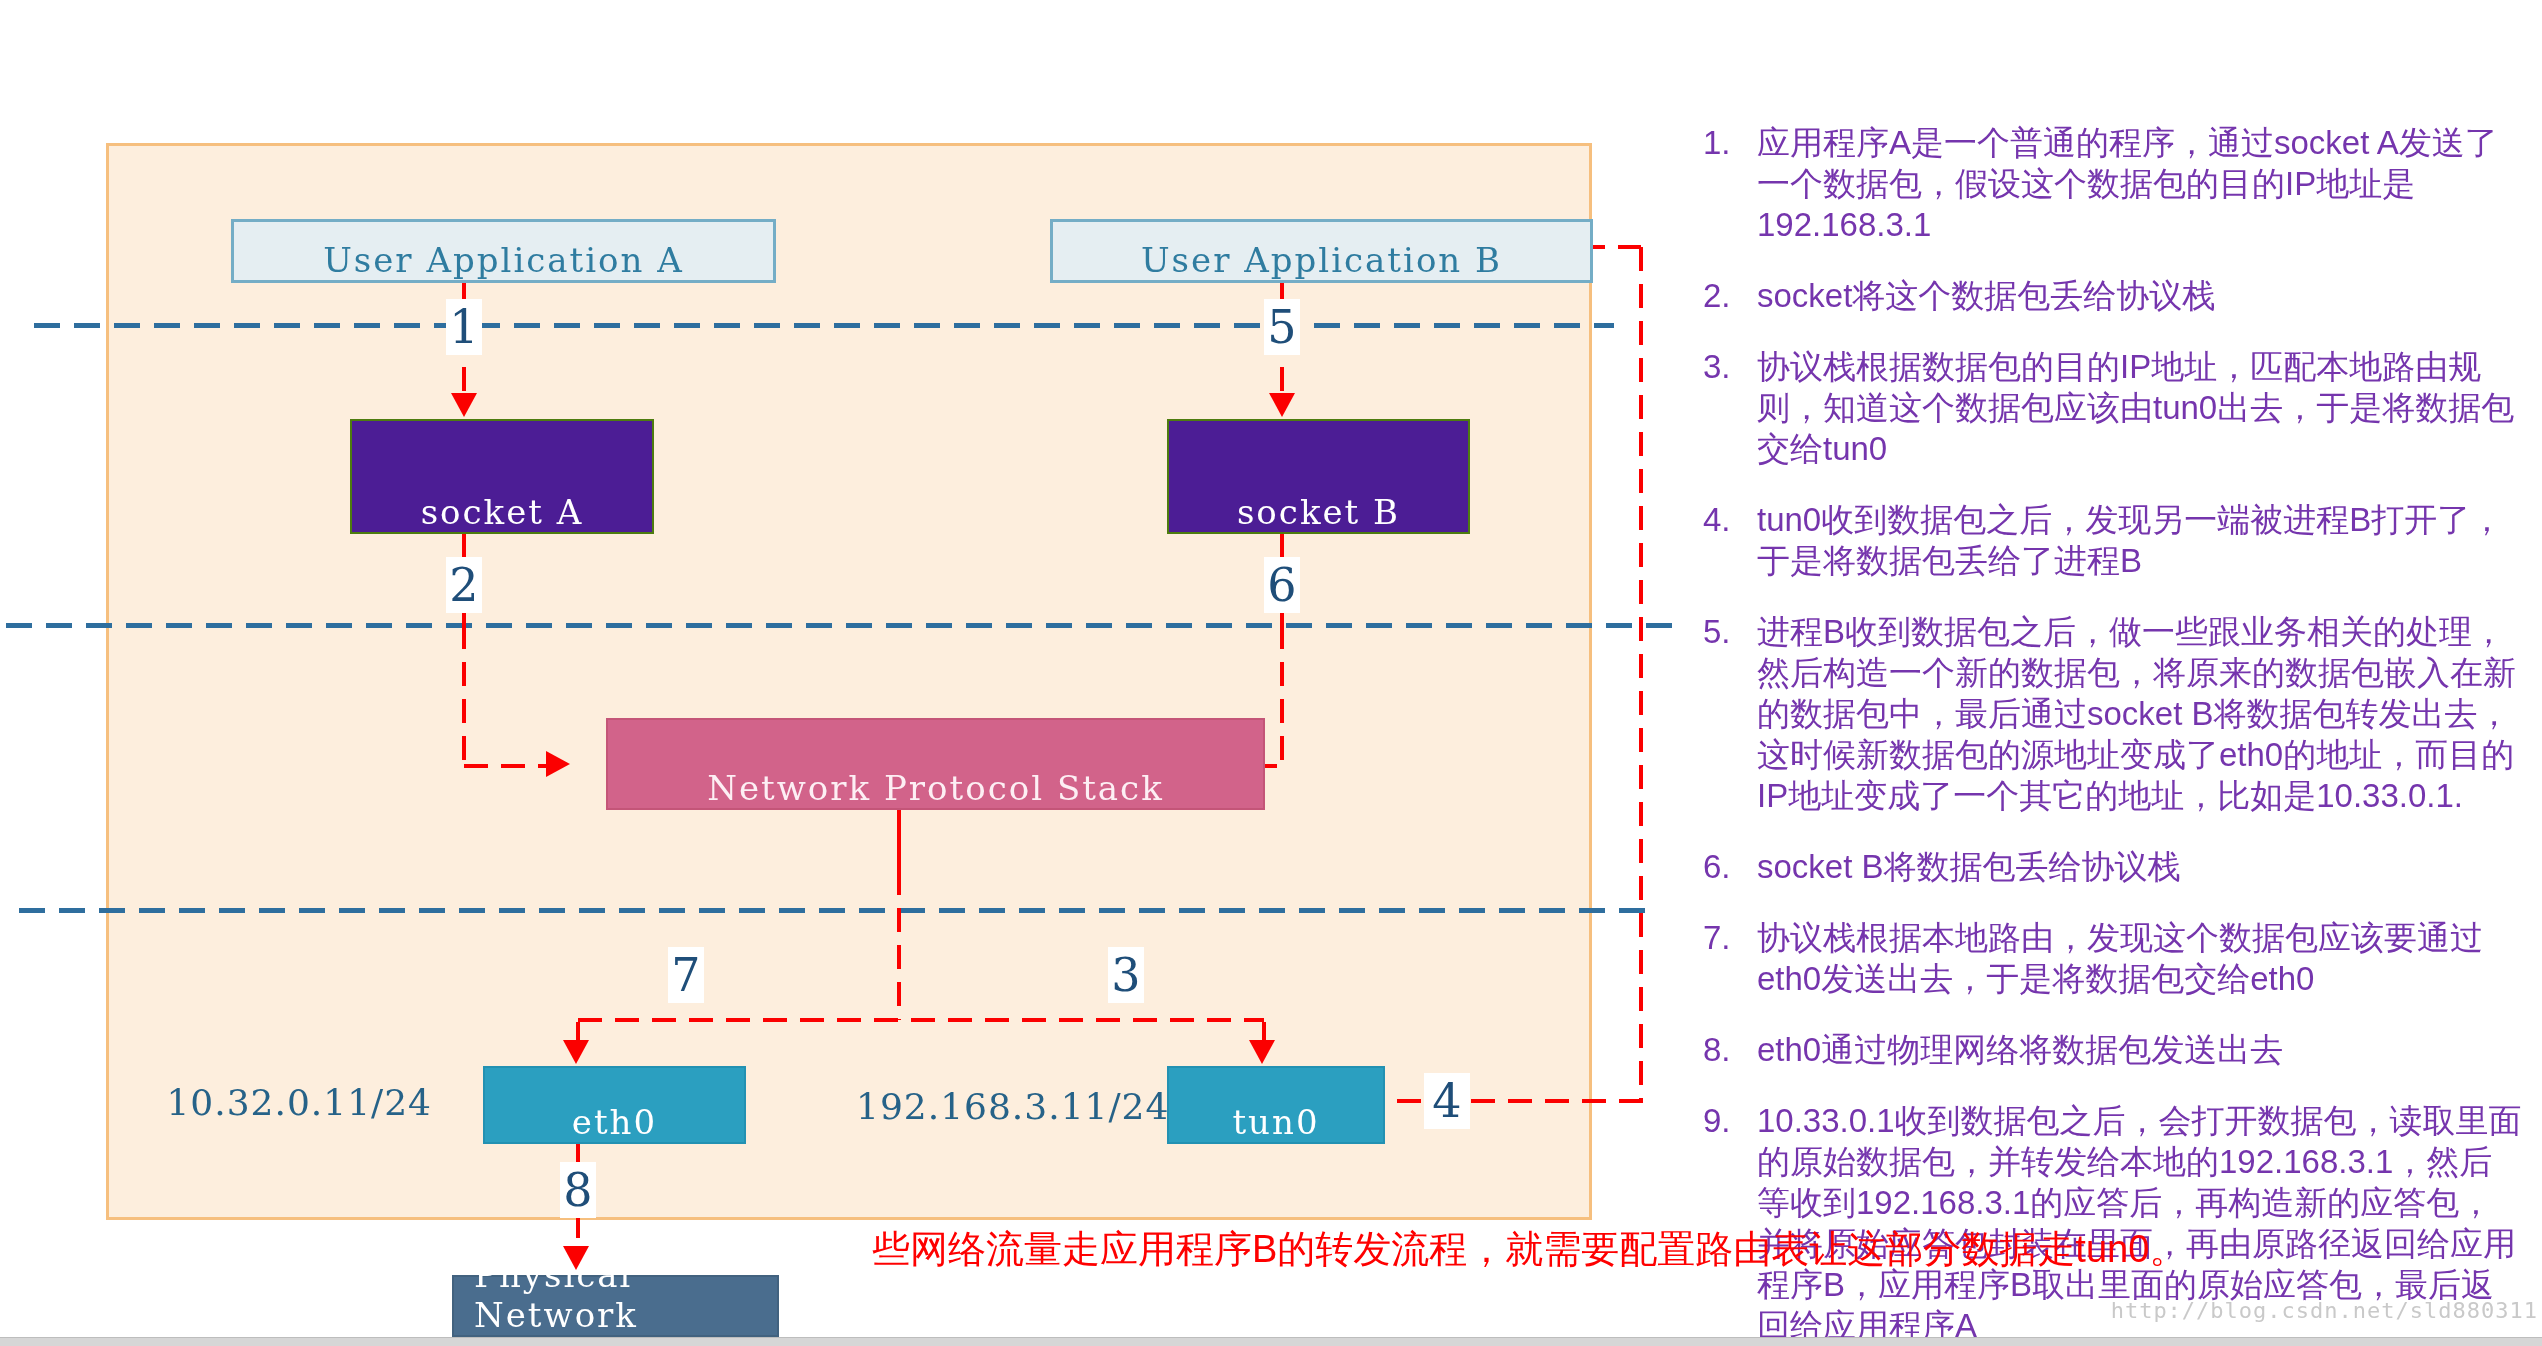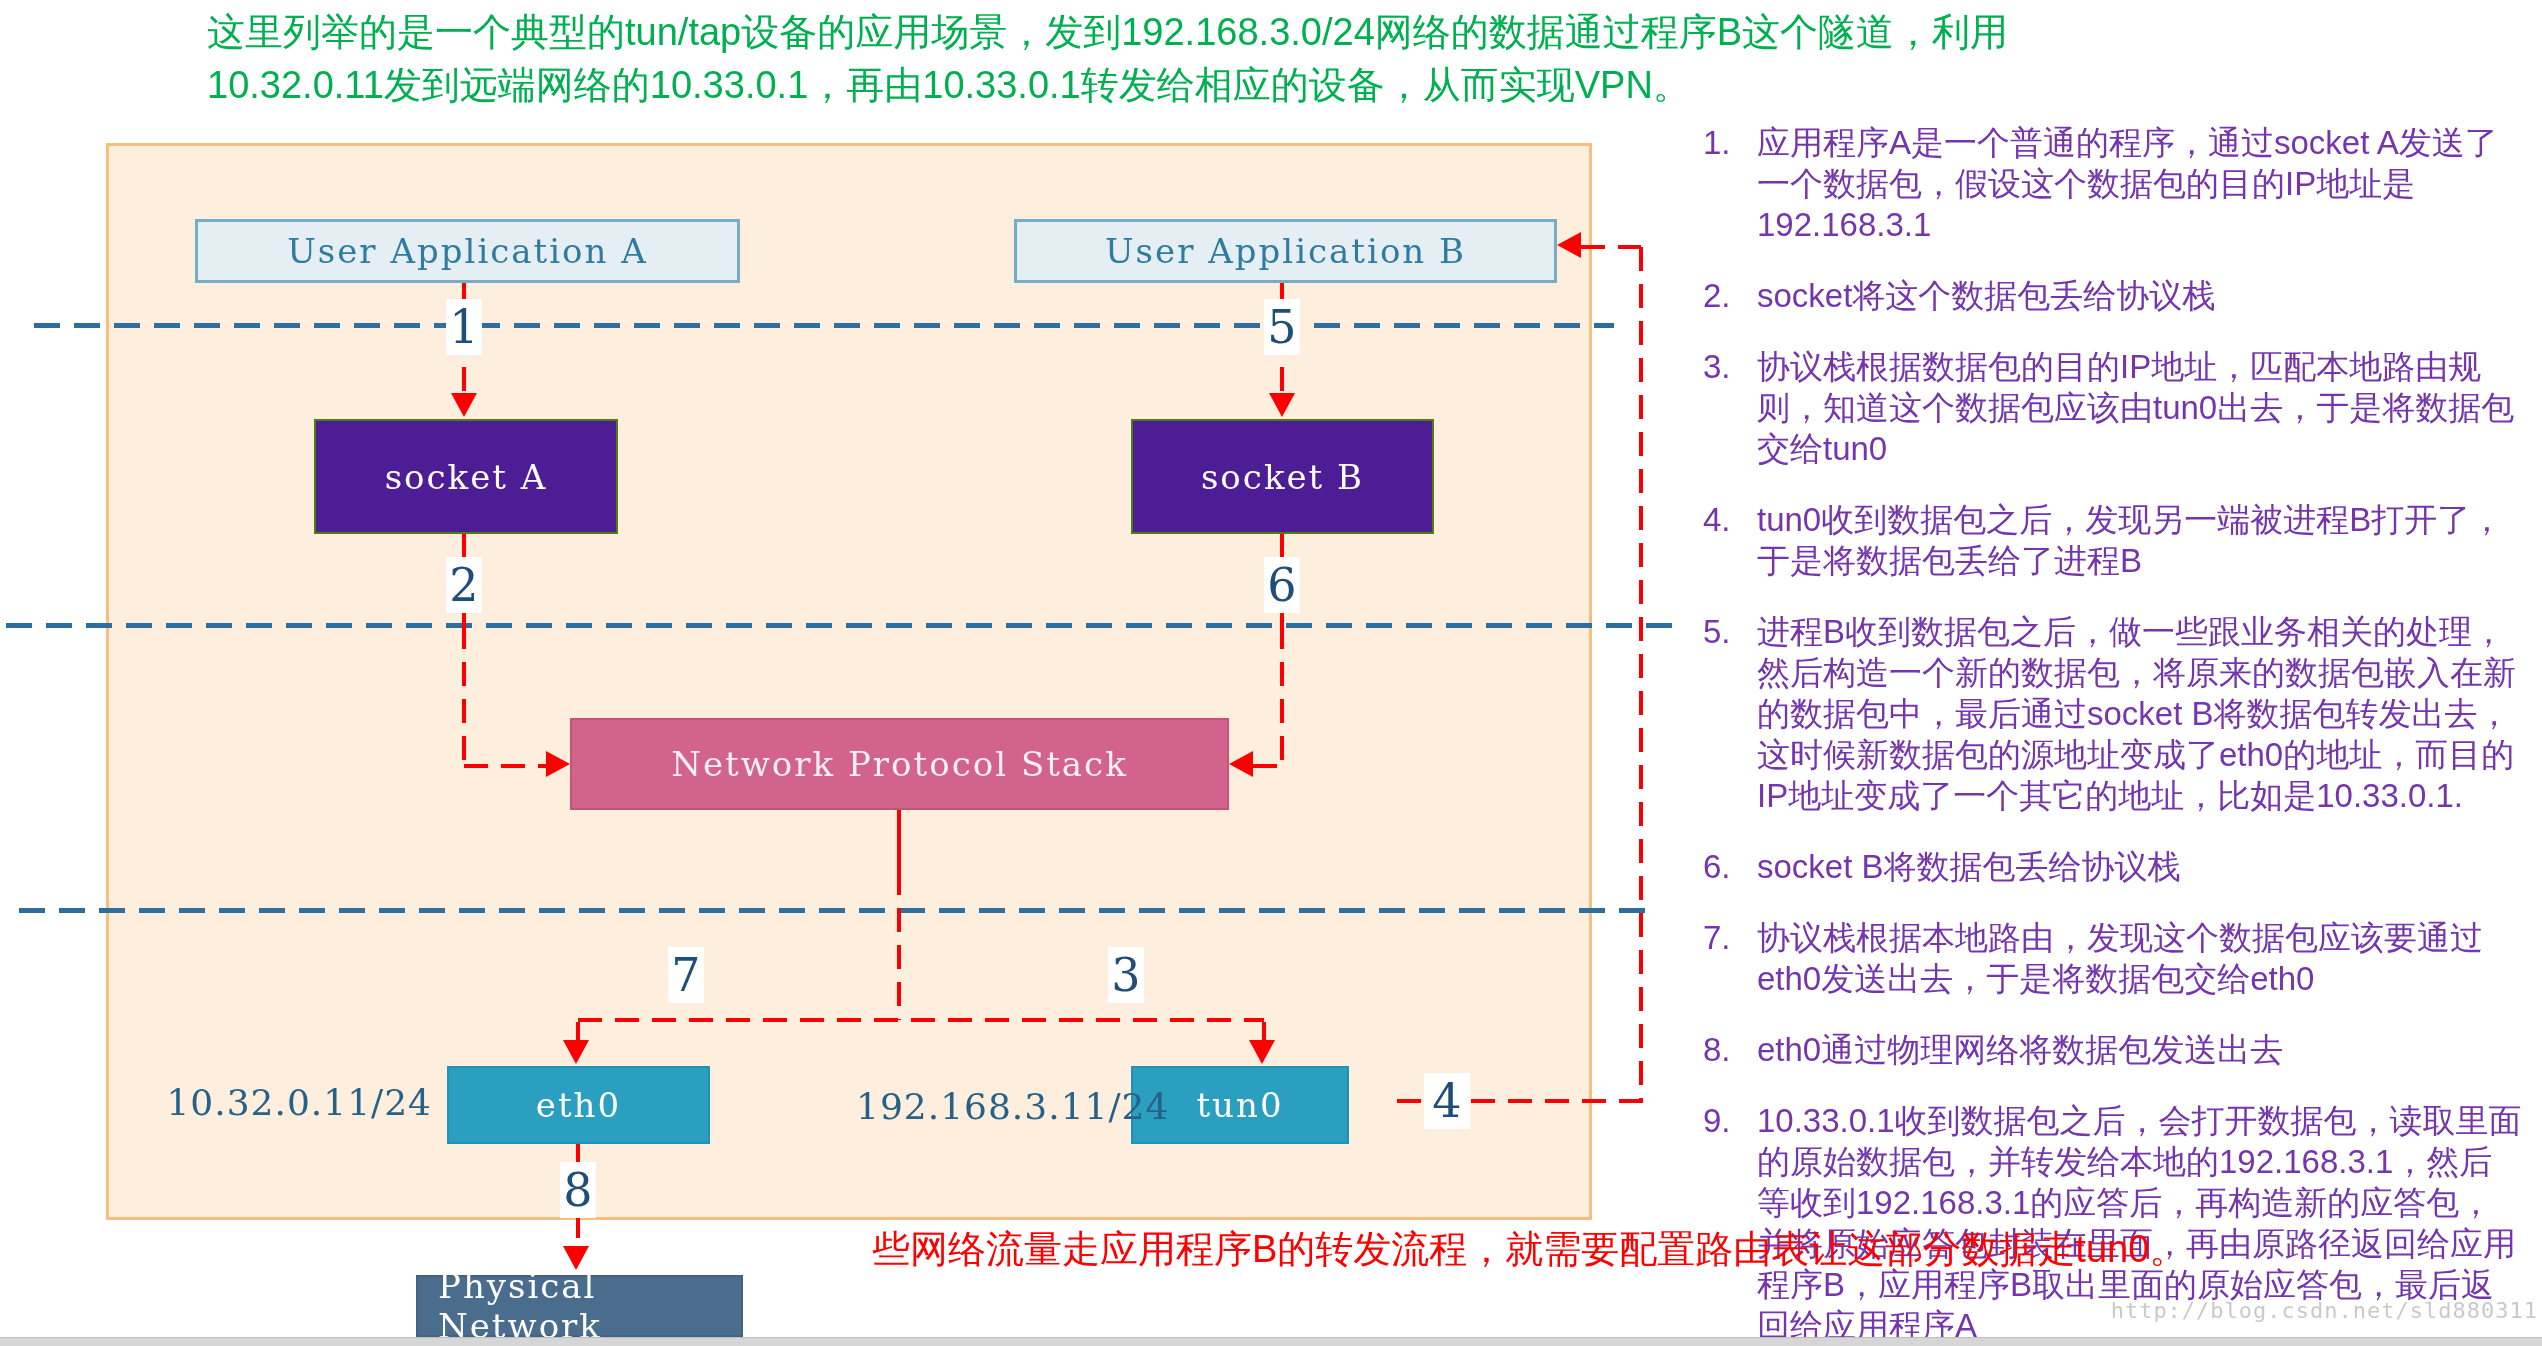--- a/index.html
+++ b/index.html
@@ -12,22 +12,22 @@
 
   
   .canvas{position:absolute;left:106px;top:143px;width:1486px;height:1077px;
           background:#fdeedd;border:3px solid #f6bf7e;box-sizing:border-box;}
 
   
   .bdash{position:absolute;height:5px;
          background:repeating-linear-gradient(90deg,#2e6e9e 0 26px,transparent 26px 40px);}
 
   
-  .box{position:absolute;display:flex;align-items:center;justify-content:center;
-       font-family:"DejaVu Serif",serif;letter-spacing:2px;font-size:34px;box-sizing:border-box;}
+  .box{position:absolute;display:flex;align-items:flex-end;justify-content:center;
+       font-family:"DejaVu Serif",serif;letter-spacing:2px;font-size:34px;box-sizing:border-box;margin-left:36px;}
   .appbox{background:#e5eef2;border:3px solid #74adc6;color:#2f7ca0;}
   .sockbox{background:#4c1d95;border:2px solid #4d7c0f;color:#ffffff;}
   .npsbox{background:#d2638a;border:2px solid #c45578;color:#fdeff4;}
   .ifbox{background:#2b9fc0;border:2px solid #2391b2;color:#ffffff;}
   .physbox{background:#4a6d8e;border:2px solid #42627f;color:#ffffff;}
 
   
   .rsv{position:absolute;width:4px;background:#fb0000;}                 
   .rdv{position:absolute;width:4px;
        background:repeating-linear-gradient(180deg,#fb0000 0 24px,transparent 24px 37px);}
@@ -63,24 +63,20 @@
   .watermark{position:absolute;right:4px;top:1298px;color:#c9c9c9;font-size:22px;
              font-family:"DejaVu Sans Mono",monospace;letter-spacing:1px;}
   .bottombar{position:absolute;left:0;top:1337px;width:2542px;height:9px;background:#d6d6d6;
              border-top:1px solid #bdbdbd;box-sizing:border-box;}
 </style>
 </head>
 <body>
 
 <div class="stage">
 
-  <div class="header">
-    <div>这里列举的是一个典型的tun/tap设备的应用场景，发到192.168.3.0/24网络的数据通过程序B这个隧道，利用</div>
-    <div>10.32.0.11发到远端网络的10.33.0.1，再由10.33.0.1转发给相应的设备，从而实现VPN。</div>
-  </div>
 
   <div class="canvas"></div>
 
   <div class="bdash" style="left:34px;top:323px;width:1580px;"></div>
   <div class="bdash" style="left:6px;top:623px;width:1671px;"></div>
   <div class="bdash" style="left:19px;top:908px;width:1627px;"></div>
 
   <div class="rsv" style="left:462px;top:283px;height:47px;"></div>
   <div class="rdv" style="left:462px;top:330px;height:64px;"></div>
   <div class="arr down" style="left:451px;top:393px;"></div>

